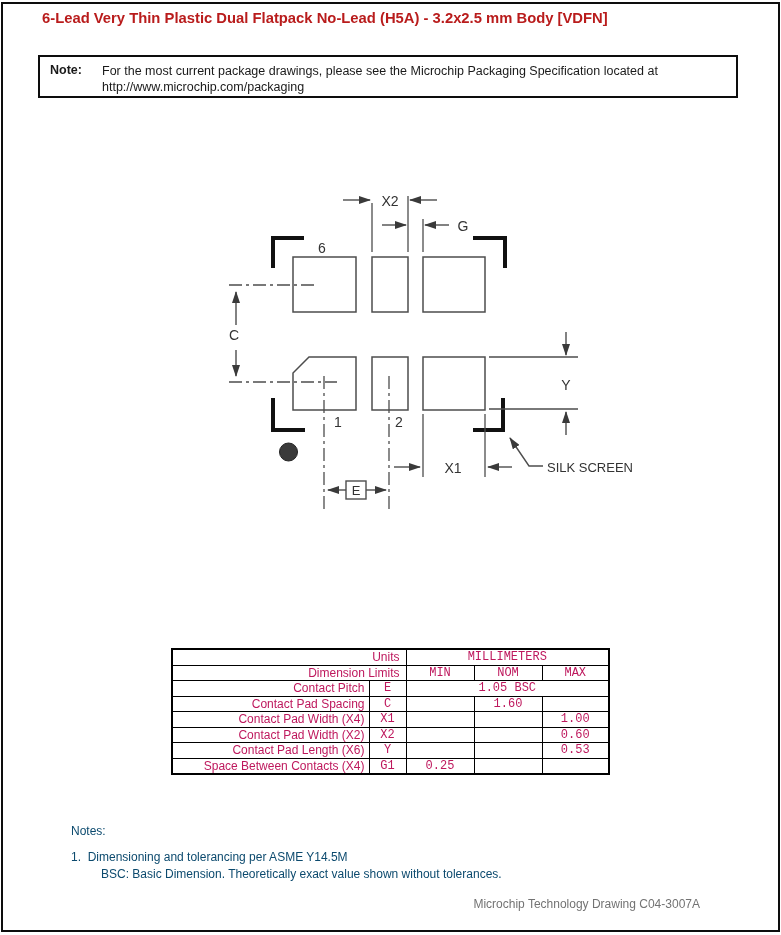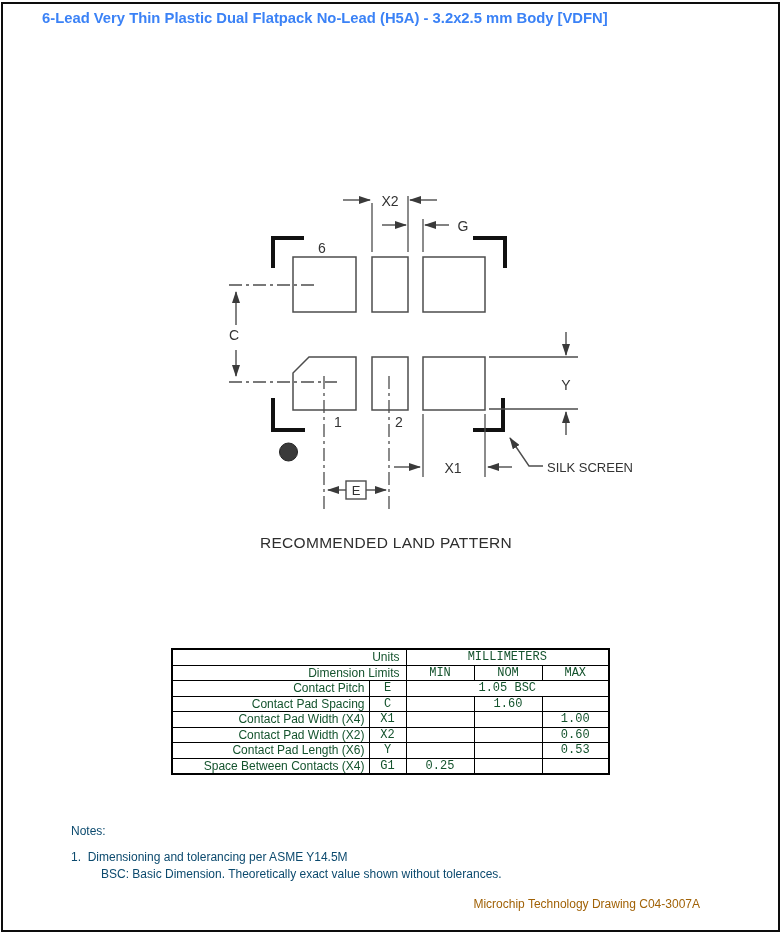--- a/index.html
+++ b/index.html
@@ -8,21 +8,21 @@
     background:#ffffff; overflow:hidden;
     font-family:"Liberation Sans","DejaVu Sans",sans-serif;
     color:#1a1a1a;
   }
   .page-border {
     position:absolute; left:1px; top:2px; width:775px; height:926px;
     border:2px solid #0d0d0d; pointer-events:none;
   }
   .doc-title {
     position:absolute; left:42px; top:10px; width:700px;
-    font-size:14.8px; font-weight:bold; color:#3b82f6;
+    font-size:14.8px; font-weight:bold; color:#b91c1c;
   }
   .note-box {
     position:absolute; left:38px; top:55px; width:700px; height:43px;
     border:2px solid #0d0d0d; box-sizing:border-box;
   }
   .note-label {
     position:absolute; left:10px; top:6px; font-size:12.5px; font-weight:bold;
   }
   .note-text {
     position:absolute; left:62px; top:6px; width:625px;
@@ -37,41 +37,48 @@
   .caption {
     position:absolute; left:210px; top:534px; width:352px;
     text-align:center; font-size:15.5px; color:#2e2e2e; letter-spacing:0.3px;
   }
   .dim-table {
     position:absolute; left:171px; top:648px;
     border-collapse:collapse; border:2px solid #000; table-layout:fixed;
   }
   .dim-table td {
     border:1.5px solid #000; font-size:12px; height:14.5px;
-    padding:0 4px; white-space:nowrap; overflow:hidden; color:#14532d;
+    padding:0 4px; white-space:nowrap; overflow:hidden; color:#be185d;
   }
   .dim-table td.name   { text-align:right; }
   .dim-table td.right  { text-align:right; padding-right:6px; }
   .dim-table td.center { text-align:center;font-family:Liberation Mono, monospace; }
   .notes-block { position:absolute; left:71px; top:824px; font-size:12px; color:#0c4a6e; }
   .notes-block .nh   { margin:0 0 12px 0; }
   .notes-block .n1   { margin:0 0 3px 0; white-space:pre; }
   .notes-block .nsub { margin:0 0 0 30px; }
   .footer-text {
-    position:absolute; right:81px; top:897px; font-size:12px; color:#a16207;
+    position:absolute; right:81px; top:897px; font-size:12px; color:#737373;
   }
 </style>
 </head>
 <body>
 
 <div class="page">
   <div class="page-border"></div>
 
   <div class="doc-title">6-Lead Very Thin Plastic Dual Flatpack No-Lead (H5A) - 3.2x2.5 mm Body [VDFN]</div>
 
+  <div class="note-box">
+    <span class="note-label">Note:</span>
+    <div class="note-text">
+      <div>For the most current package drawings, please see the Microchip Packaging Specification located at</div>
+      <div>http://www.microchip.com/packaging</div>
+    </div>
+  </div>
 
   <svg class="drawing-svg" width="781" height="575" viewBox="0 0 781 575">
     <defs>
       <marker id="arw" viewBox="0 0 12 8" refX="11" refY="4" markerWidth="12" markerHeight="8" orient="auto" markerUnits="userSpaceOnUse">
         <path d="M0 0 L12 4 L0 8 Z" fill="#3a3a3a"></path>
       </marker>
     </defs>
 
     <g fill="#ffffff" stroke="#4d4d4d" stroke-width="1.5">
       <rect x="293" y="257" width="63" height="55"></rect>
@@ -131,21 +138,20 @@
     <text x="399" y="427" text-anchor="middle">2</text>
     <text x="390" y="206" text-anchor="middle">X2</text>
     <text x="463" y="231" text-anchor="middle">G</text>
     <text x="234" y="340" text-anchor="middle">C</text>
     <text x="566" y="390" text-anchor="middle">Y</text>
     <text x="453" y="473" text-anchor="middle">X1</text>
     <text x="356" y="495" text-anchor="middle" class="small">E</text>
     <text x="547" y="472" text-anchor="start" class="small">SILK SCREEN</text>
   </svg>
 
-  <div class="caption">RECOMMENDED LAND PATTERN</div>
 
   <table class="dim-table">
     <colgroup>
       <col style="width:197px">
         <col style="width:37px">
       <col style="width:68px">
         <col style="width:68px">
         <col style="width:67px">
     </colgroup>
     <tbody>

